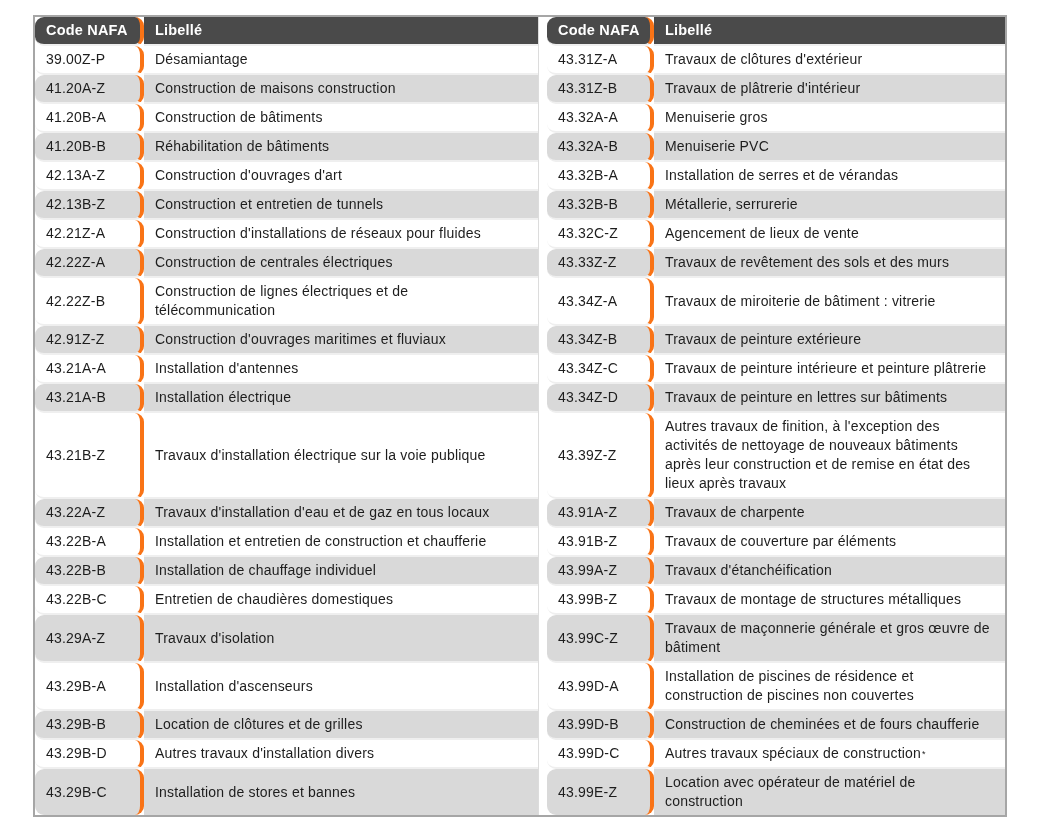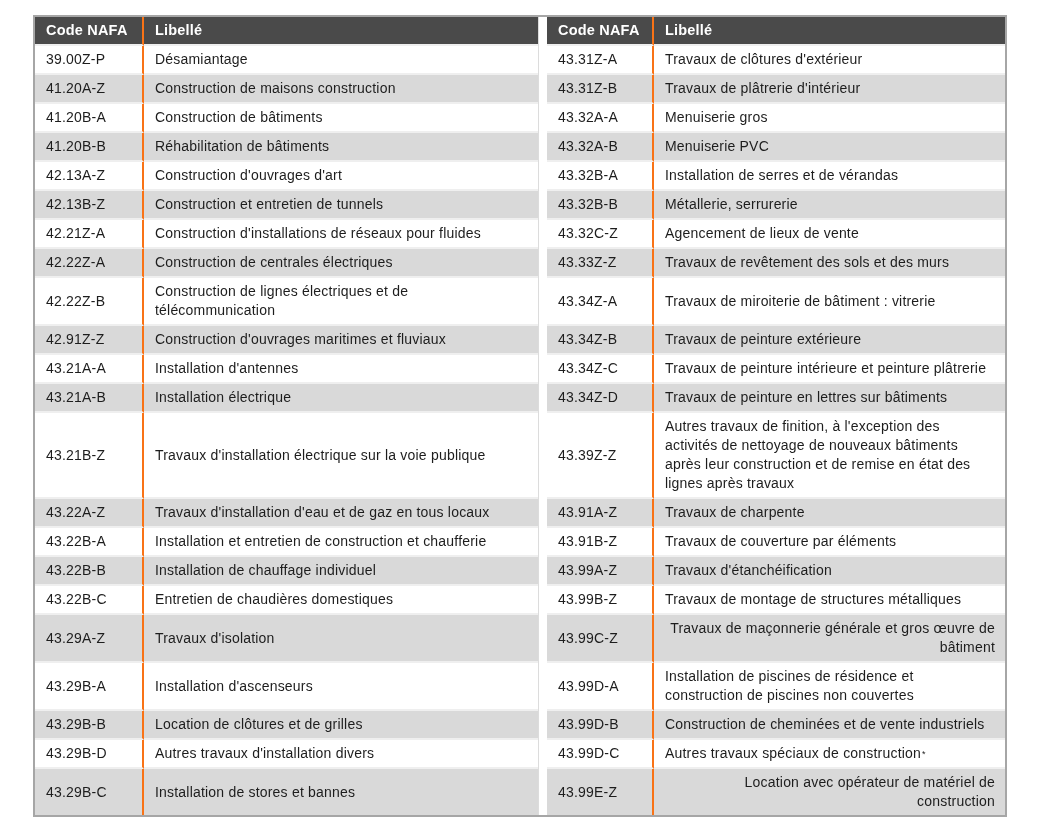--- a/index.html
+++ b/index.html
@@ -24,28 +24,28 @@
     align-items: center;
     padding: 4px 10px 4px 11px;
     font-size: 14px;
     line-height: 19px;
     color: #1d1d1d;
     letter-spacing: 0.2px;
     min-height: 28px;
     border-bottom: 2px solid #efefef;
     background: #ffffff;
   }
-  .cell.code { border-right: 2px solid #f97316; }
+  .cell.code { border-right: 4px solid #f97316; border-radius: 9px; }
   .cell.spacer {
     padding: 0;
     background: #ffffff !important;
     border-bottom: none;
     border-left: 1px solid #dcdcdc;
   }
-  .row-even .cell { background: #d9d9d9; text-align: right; }
+  .row-even .cell { background: #d9d9d9; }
   .header-cell {
     background: #4a4a4a !important;
     color: #ffffff;
     font-weight: 700;
     font-size: 14.5px;
     min-height: 29px;
   }
   .header-cell.spacer { background: #ffffff !important; }
   .last-row .cell { border-bottom: none; }
   sup.note {
@@ -124,21 +124,21 @@
       <div class="row-odd" style="display: contents;"><div class="cell label r-odd">Travaux de peinture intérieure et peinture plâtrerie</div></div>
       <div class="row-even" style="display: contents;"><div class="cell code r-even">43.21A-B</div></div>
       <div class="row-even" style="display: contents;"><div class="cell label r-even">Installation électrique</div></div>
       <div class="row-even" style="display: contents;"><div class="cell spacer r-even"></div></div>
       <div class="row-even" style="display: contents;"><div class="cell code r-even">43.34Z-D</div></div>
       <div class="row-even" style="display: contents;"><div class="cell label r-even">Travaux de peinture en lettres sur bâtiments</div></div>
       <div class="row-odd" style="display: contents;"><div class="cell code r-odd">43.21B-Z</div></div>
       <div class="row-odd" style="display: contents;"><div class="cell label r-odd">Travaux d'installation électrique sur la voie publique</div></div>
       <div class="row-odd" style="display: contents;"><div class="cell spacer r-odd"></div></div>
       <div class="row-odd" style="display: contents;"><div class="cell code r-odd">43.39Z-Z</div></div>
-      <div class="row-odd" style="display: contents;"><div class="cell label r-odd">Autres travaux de finition, à l'exception des activités de nettoyage de nouveaux bâtiments après leur construction et de remise en état des lignes après travaux</div></div>
+      <div class="row-odd" style="display: contents;"><div class="cell label r-odd">Autres travaux de finition, à l'exception des activités de nettoyage de nouveaux bâtiments après leur construction et de remise en état des lieux après travaux</div></div>
       <div class="row-even" style="display: contents;"><div class="cell code r-even">43.22A-Z</div></div>
       <div class="row-even" style="display: contents;"><div class="cell label r-even">Travaux d'installation d'eau et de gaz en tous locaux</div></div>
       <div class="row-even" style="display: contents;"><div class="cell spacer r-even"></div></div>
       <div class="row-even" style="display: contents;"><div class="cell code r-even">43.91A-Z</div></div>
       <div class="row-even" style="display: contents;"><div class="cell label r-even">Travaux de charpente</div></div>
       <div class="row-odd" style="display: contents;"><div class="cell code r-odd">43.22B-A</div></div>
       <div class="row-odd" style="display: contents;"><div class="cell label r-odd">Installation et entretien de construction et chaufferie</div></div>
       <div class="row-odd" style="display: contents;"><div class="cell spacer r-odd"></div></div>
       <div class="row-odd" style="display: contents;"><div class="cell code r-odd">43.91B-Z</div></div>
       <div class="row-odd" style="display: contents;"><div class="cell label r-odd">Travaux de couverture par éléments</div></div>
@@ -159,21 +159,21 @@
       <div class="row-even" style="display: contents;"><div class="cell label r-even">Travaux de maçonnerie générale et gros œuvre de bâtiment</div></div>
       <div class="row-odd" style="display: contents;"><div class="cell code r-odd">43.29B-A</div></div>
       <div class="row-odd" style="display: contents;"><div class="cell label r-odd">Installation d'ascenseurs</div></div>
       <div class="row-odd" style="display: contents;"><div class="cell spacer r-odd"></div></div>
       <div class="row-odd" style="display: contents;"><div class="cell code r-odd">43.99D-A</div></div>
       <div class="row-odd" style="display: contents;"><div class="cell label r-odd">Installation de piscines de résidence et construction de piscines non couvertes</div></div>
       <div class="row-even" style="display: contents;"><div class="cell code r-even">43.29B-B</div></div>
       <div class="row-even" style="display: contents;"><div class="cell label r-even">Location de clôtures et de grilles</div></div>
       <div class="row-even" style="display: contents;"><div class="cell spacer r-even"></div></div>
       <div class="row-even" style="display: contents;"><div class="cell code r-even">43.99D-B</div></div>
-      <div class="row-even" style="display: contents;"><div class="cell label r-even">Construction de cheminées et de vente industriels</div></div>
+      <div class="row-even" style="display: contents;"><div class="cell label r-even">Construction de cheminées et de fours chaufferie</div></div>
       <div class="row-odd" style="display: contents;"><div class="cell code r-odd">43.29B-D</div></div>
       <div class="row-odd" style="display: contents;"><div class="cell label r-odd">Autres travaux d'installation divers</div></div>
       <div class="row-odd" style="display: contents;"><div class="cell spacer r-odd"></div></div>
       <div class="row-odd" style="display: contents;"><div class="cell code r-odd">43.99D-C</div></div>
       <div class="row-odd" style="display: contents;"><div class="cell label r-odd">Autres travaux spéciaux de construction<sup class="note">*</sup></div></div>
       <div class="row-even last-row" style="display: contents;"><div class="cell code r-even">43.29B-C</div></div>
       <div class="row-even last-row" style="display: contents;"><div class="cell label r-even">Installation de stores et bannes</div></div>
       <div class="row-even last-row" style="display: contents;"><div class="cell spacer r-even"></div></div>
       <div class="row-even last-row" style="display: contents;"><div class="cell code r-even">43.99E-Z</div></div>
       <div class="row-even last-row" style="display: contents;"><div class="cell label r-even">Location avec opérateur de matériel de construction</div></div>

